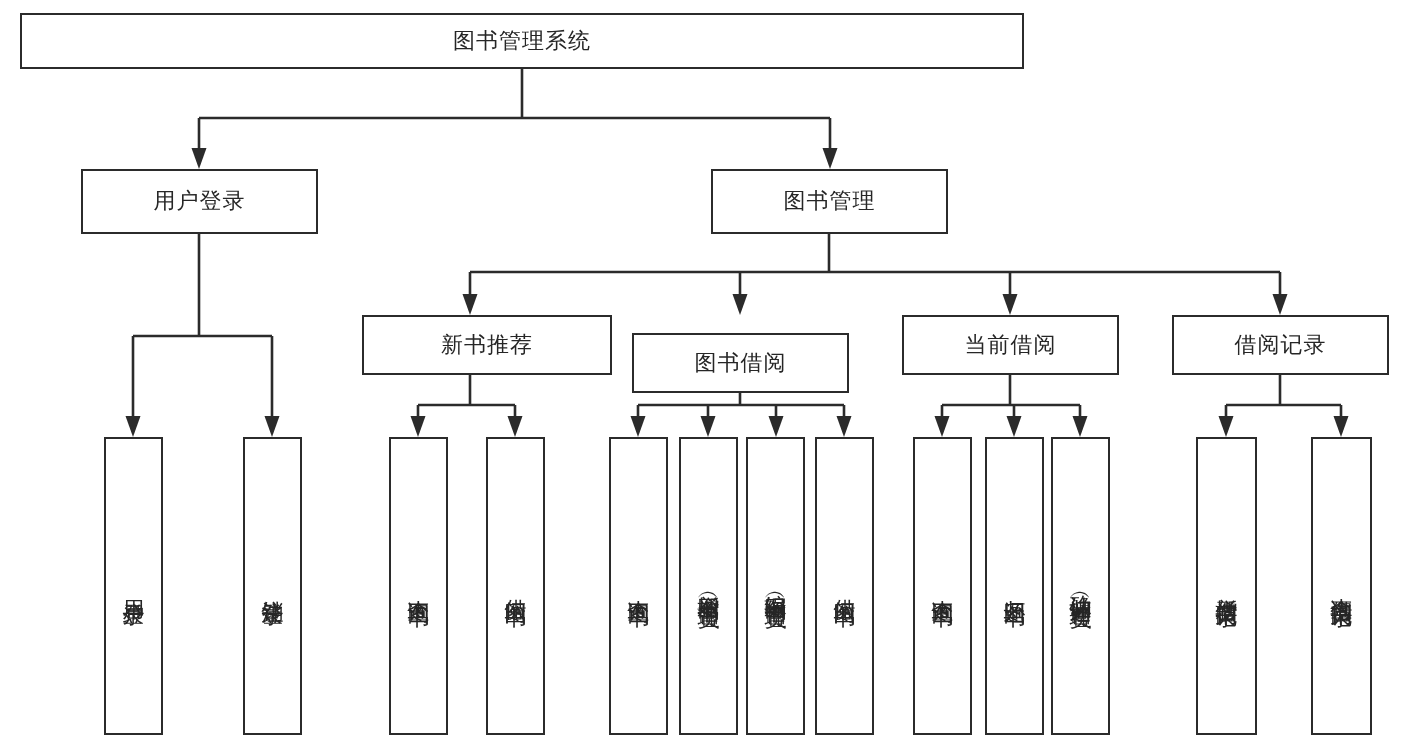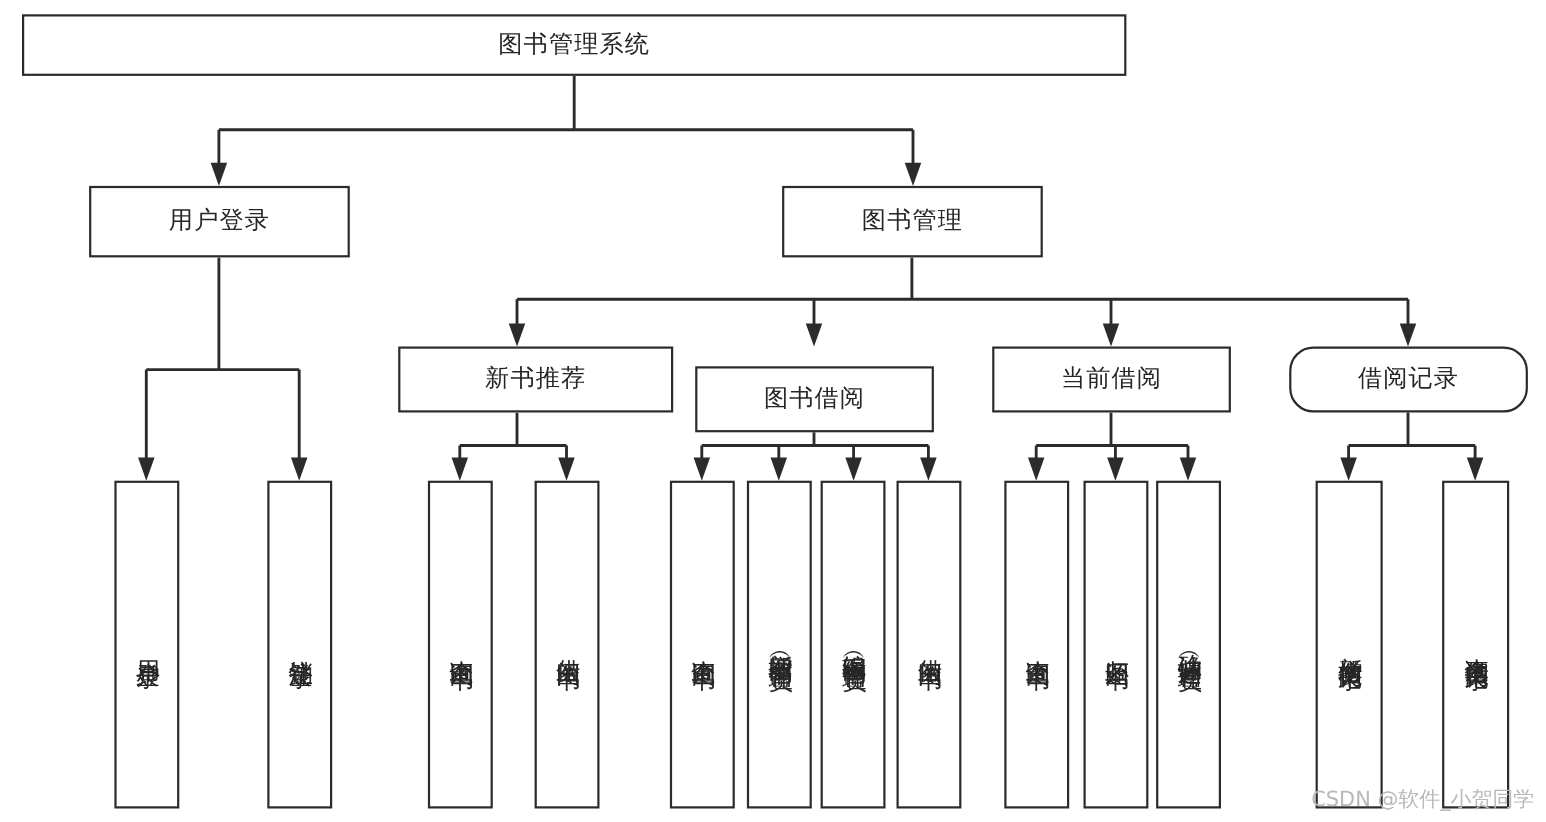--- a/index.html
+++ b/index.html
@@ -140,21 +140,21 @@
   <div id="level3-layer">
       <div class="node horiz" style="left: 362px; top: 315px; width: 250px; height: 60px;">
         <span>新书推荐</span>
       </div>
       <div class="node horiz" style="left: 632px; top: 333px; width: 217px; height: 60px;">
         <span>图书借阅</span>
       </div>
       <div class="node horiz" style="left: 902px; top: 315px; width: 217px; height: 60px; justify-content: center;">
         <span>当前借阅</span>
       </div>
-      <div class="node horiz" style="left: 1172px; top: 315px; width: 217px; height: 60px; border-radius: 22px;">
+      <div class="node horiz" style="left: 1172px; top: 315px; width: 217px; height: 60px;">
         <span>借阅记录</span>
       </div>
     </div>
   <div id="leaf-layer">
       <div class="node vert" style="left: 104px; top: 437px; width: 59px; height: 298px;">
         <span>用户登录</span>
       </div>
       <div class="node vert" style="left: 243px; top: 437px; width: 59px; height: 298px;">
         <span>注销登录</span>
       </div>
@@ -186,14 +186,13 @@
         <span>确认归还（管理员）</span>
       </div>
       <div class="node vert" style="left: 1196px; top: 437px; width: 61px; height: 298px;">
         <span>新增借阅记录</span>
       </div>
       <div class="node vert" style="left: 1311px; top: 437px; width: 61px; height: 298px;">
         <span>查询借阅记录</span>
       </div>
     </div>
 
-  <div class="watermark">CSDN @软件_小贺同学</div>
 </div>
 
 </body></html>

